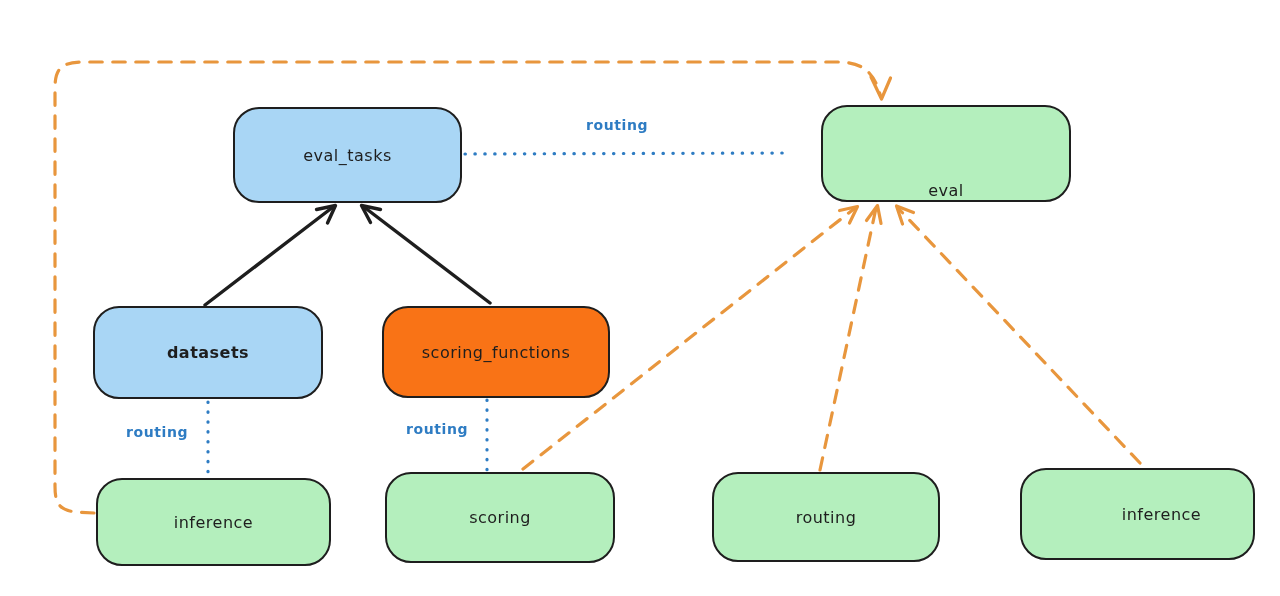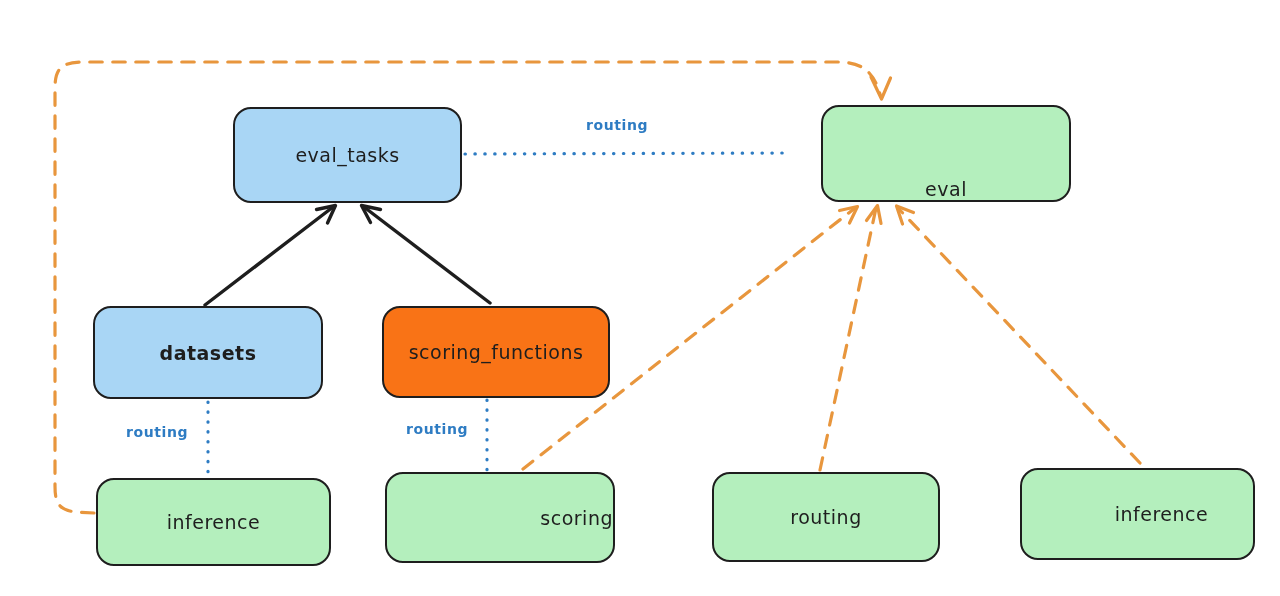--- a/index.html
+++ b/index.html
@@ -12,34 +12,34 @@
     overflow: hidden;
   }
   .edges-layer {
     position: absolute;
     left: 0; top: 0;
     width: 1280px; height: 596px;
   }
   .node {
     position: absolute;
     border: 2.5px solid #1e1e1e;
-    border-radius: 18px;
+    border-radius: 26px;
     display: flex;
     align-items: center;
     justify-content: center;
-    font-size: 19px;
+    font-size: 16px;
     letter-spacing: 0.5px;
     color: #1e1e1e;
   }
   .node-eval_tasks        { left: 233px;  top: 107px; width: 229px; height: 96px; }
   .node-eval              { left: 821px;  top: 105px; width: 250px; height: 97px; align-items: flex-end; }
   .node-datasets          { left: 93px;   top: 306px; width: 230px; height: 93px; }
   .node-scoring_functions { left: 382px;  top: 306px; width: 228px; height: 92px; }
   .node-datasetio         { left: 96px;   top: 478px; width: 235px; height: 88px; }
-  .node-scoring           { left: 385px;  top: 472px; width: 230px; height: 91px; justify-content: flex-end; }
+  .node-scoring           { left: 385px;  top: 472px; width: 230px; height: 91px; }
   .node-agents            { left: 712px;  top: 472px; width: 228px; height: 90px; }
   .node-inference         { left: 1020px; top: 468px; width: 235px; height: 92px; padding-left: 48px; }
   .edge-label {
     position: absolute;
     font-size: 14px;
     font-weight: bold;
     letter-spacing: 0.6px;
     text-align: center;
     width: 110px;
   }

